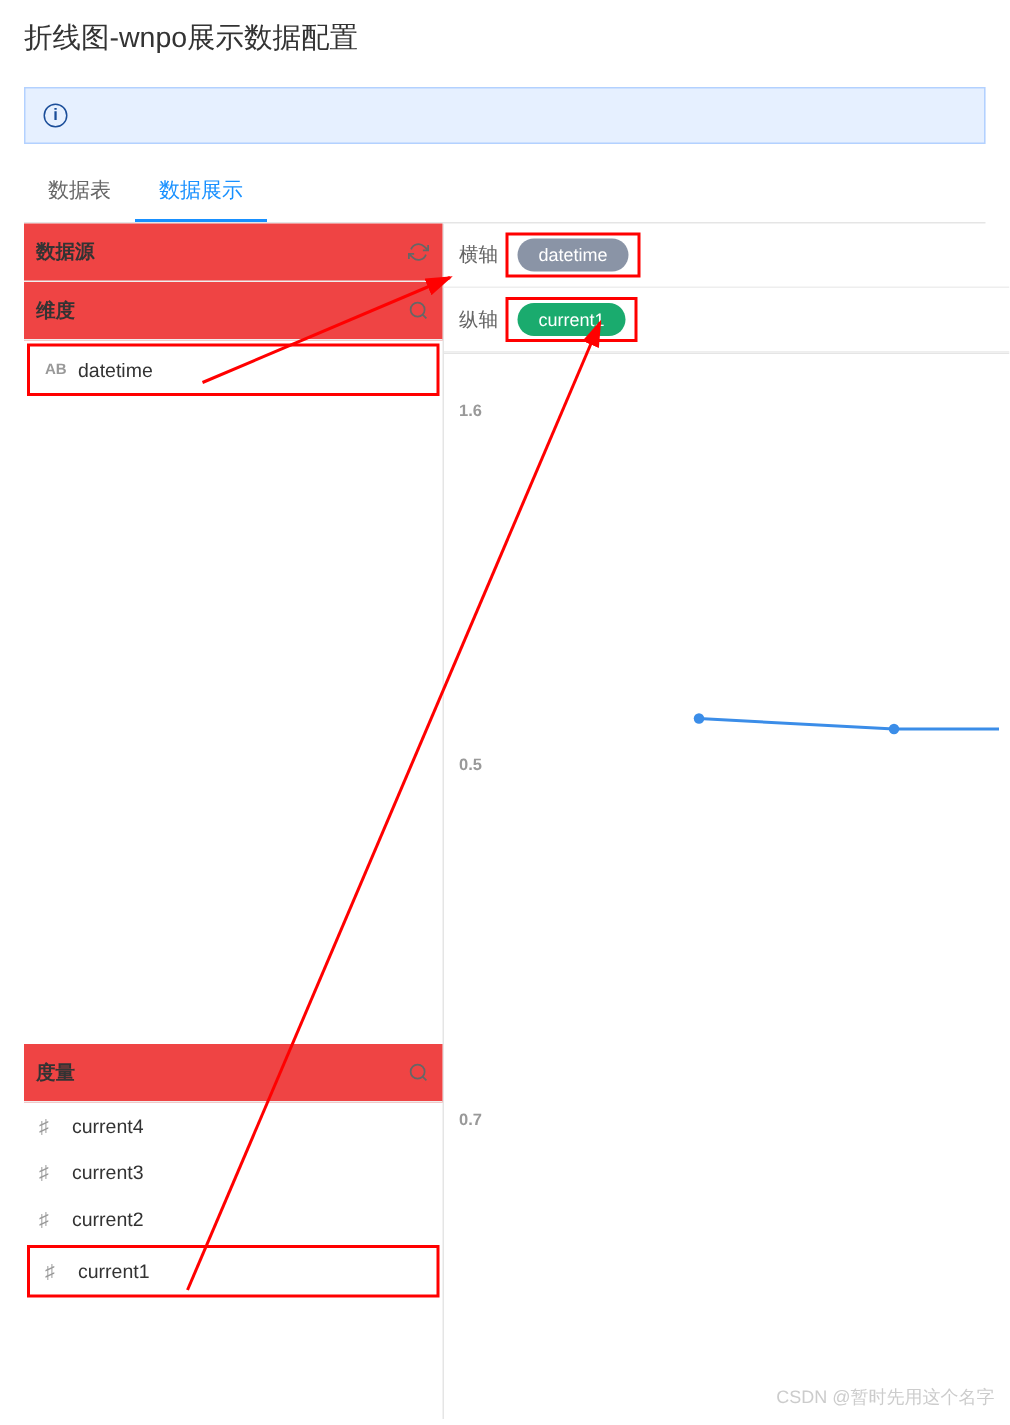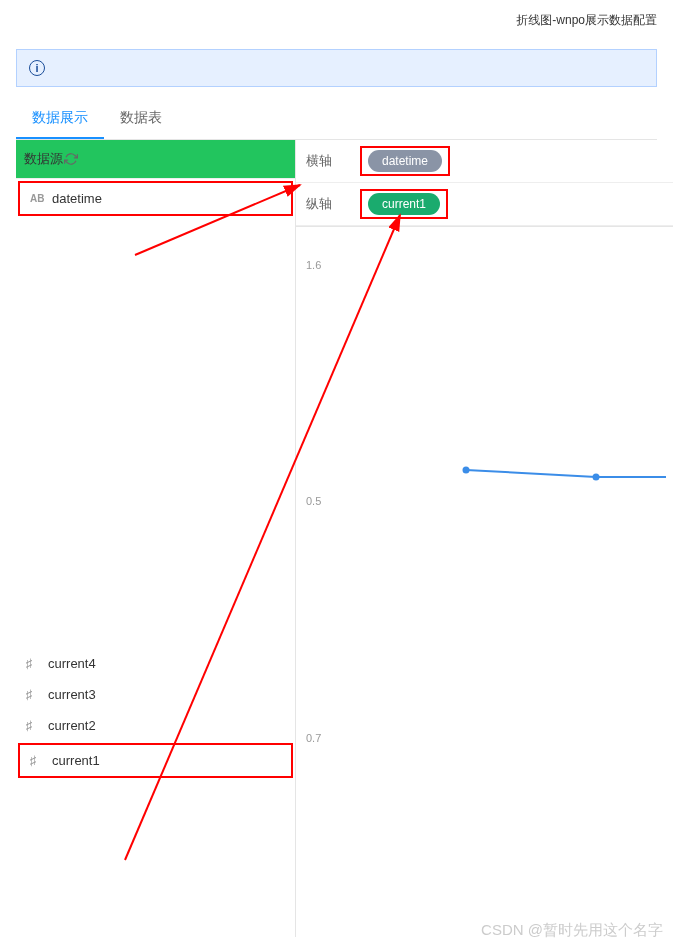--- a/index.html
+++ b/index.html
@@ -1,86 +1,104 @@
 <!DOCTYPE html>
 <html><head>
   <meta charset="utf-8">
   <style>
     * { box-sizing: border-box; margin: 0; padding: 0; }
     body { font-family: -apple-system, "Helvetica Neue", Arial, sans-serif; font-size: 14px; color: #333; background: #fff; width: 673px; }
-    .page-title { padding: 12px 16px; font-size: 12px; color: #333; text-align: right; }
+    .page-title { padding: 12px 16px; font-size: 19px; color: #333; }
     .info-banner { margin: 8px 16px 12px 16px; background: #e6f0ff; border: 1px solid #b3d1ff; padding: 10px 12px; display: flex; align-items: center; gap: 8px; color: #1a4d99; font-size: 13px; }
     .info-icon { width: 16px; height: 16px; border-radius: 50%; border: 1.5px solid #1a4d99; color: #1a4d99; display: flex; align-items: center; justify-content: center; font-size: 11px; font-weight: bold; flex-shrink: 0; }
     .tabs { display: flex; border-bottom: 1px solid #e5e5e5; margin: 0 16px; }
     .tab { padding: 10px 16px; cursor: pointer; font-size: 14px; color: #666; }
     .tab.active { color: #1890ff; border-bottom: 2px solid #1890ff; }
     .content { display: flex; margin: 0 0 0 16px; }
     .left-panel { width: 280px; border-right: 1px solid #e5e5e5; }
-    .section-header { display: flex; align-items: center; padding: 10px 8px; border-bottom: 1px solid #eee; background: #22c55e; }
+    .section-header { display: flex; justify-content: space-between; align-items: center; padding: 10px 8px; border-bottom: 1px solid #eee; background: #ef4444; font-weight: bold; }
     .section-title { font-size: 13px; color: #333; }
     .icon-btn { width: 16px; height: 16px; cursor: pointer; color: #666; display: flex; align-items: center; justify-content: center; }
     .source-row { display: flex; justify-content: space-between; align-items: center; padding: 8px 8px; border-bottom: 1px solid #eee; }
     .source-url { font-size: 13px; color: #333; }
     .source-actions { display: flex; gap: 6px; }
     .field-list { min-height: 30px; }
     .field-item { display: flex; align-items: center; gap: 6px; padding: 8px 10px; cursor: move; font-size: 13px; color: #333; }
     .field-type { font-size: 10px; color: #999; font-weight: bold; width: 16px; }
     .hash-icon { font-size: 13px; color: #999; width: 16px; }
     .red-box { border: 2px solid #ff0000; }
     .dim-box { padding: 0; }
     .dim-spacer { height: 430px; }
     .right-panel { flex: 1; position: relative; }
     .axis-area { border-bottom: 1px solid #e5e5e5; }
-    .axis-row { display: flex; align-items: center; padding: 6px 10px; border-bottom: 1px solid #eee; gap: 24px; }
+    .axis-row { display: flex; align-items: center; padding: 6px 10px; border-bottom: 1px solid #eee; gap: 1px; }
     .axis-label { font-size: 13px; color: #666; width: 30px; }
     .pill { padding: 4px 14px; border-radius: 14px; color: #fff; font-size: 12px; display: inline-flex; align-items: center; }
     .pill-gray { background: #8a94a6; }
     .pill-green { background: #1aab6e; }
     .red-wrap { border: 2px solid #ff0000; padding: 2px 6px; display: inline-block; }
-    .chart-area { position: relative; height: 710px; padding: 20px 0 0 30px; }
+    .chart-area { position: relative; height: 710px; padding: 20px 0 0 30px; font-weight: bold; }
     .y-tick { position: absolute; left: 10px; font-size: 11px; color: #999; }
     .chart-svg { position: absolute; top: 0; left: 40px; right: 0; height: 700px; }
-    .watermark { position: absolute; bottom: 10px; right: 10px; color: #ccc; font-size: 15px; }
+    .watermark { position: absolute; bottom: 10px; right: 10px; color: #ccc; font-size: 12px; }
     .arrow-svg { position: absolute; pointer-events: none; z-index: 10; }
   </style>
 </head>
 <body>
 
 <div class="page-title">折线图-wnpo展示数据配置</div>
 
 <div class="info-banner">
   <span class="info-icon">i</span>
 </div>
 
 <div class="tabs">
+  <div class="tab">数据表</div>
   <div class="tab active">数据展示</div>
-  <div class="tab">数据表</div>
 </div>
 
 <div class="content">
   <div class="left-panel">
 
     <div class="section-header">
       <span class="section-title">数据源</span>
       <span class="icon-btn">
         <svg width="14" height="14" viewBox="0 0 24 24" fill="none" stroke="currentColor" stroke-width="2">
             <path d="M23 4v6h-6M1 20v-6h6"></path>
             <path d="M3.51 9a9 9 0 0114.85-3.36L23 10M1 14l4.64 4.36A9 9 0 0020.49 15"></path>
           </svg>
       </span>
     </div>
 
+    <div class="section-header">
+      <span class="section-title">维度</span>
+      <span class="icon-btn">
+        <svg width="14" height="14" viewBox="0 0 24 24" fill="none" stroke="currentColor" stroke-width="2">
+            <circle cx="11" cy="11" r="8"></circle>
+            <line x1="21" y1="21" x2="16.65" y2="16.65"></line>
+          </svg>
+      </span>
+    </div>
     <div class="field-list dim-box">
       <div class="field-item red-box" style="margin:2px;align-items:center;">
         <span class="field-type">AB</span>
         <span>datetime</span>
       </div>
     </div>
     <div class="dim-spacer"></div>
 
+    <div class="section-header">
+      <span class="section-title">度量</span>
+      <span class="icon-btn">
+        <svg width="14" height="14" viewBox="0 0 24 24" fill="none" stroke="currentColor" stroke-width="2">
+            <circle cx="11" cy="11" r="8"></circle>
+            <line x1="21" y1="21" x2="16.65" y2="16.65"></line>
+          </svg>
+      </span>
+    </div>
     <div class="field-list">
       <div class="field-item">
         <span class="hash-icon">♯</span>
         <span>current4</span>
       </div>
       <div class="field-item">
         <span class="hash-icon">♯</span>
         <span>current3</span>
       </div>
       <div class="field-item">

